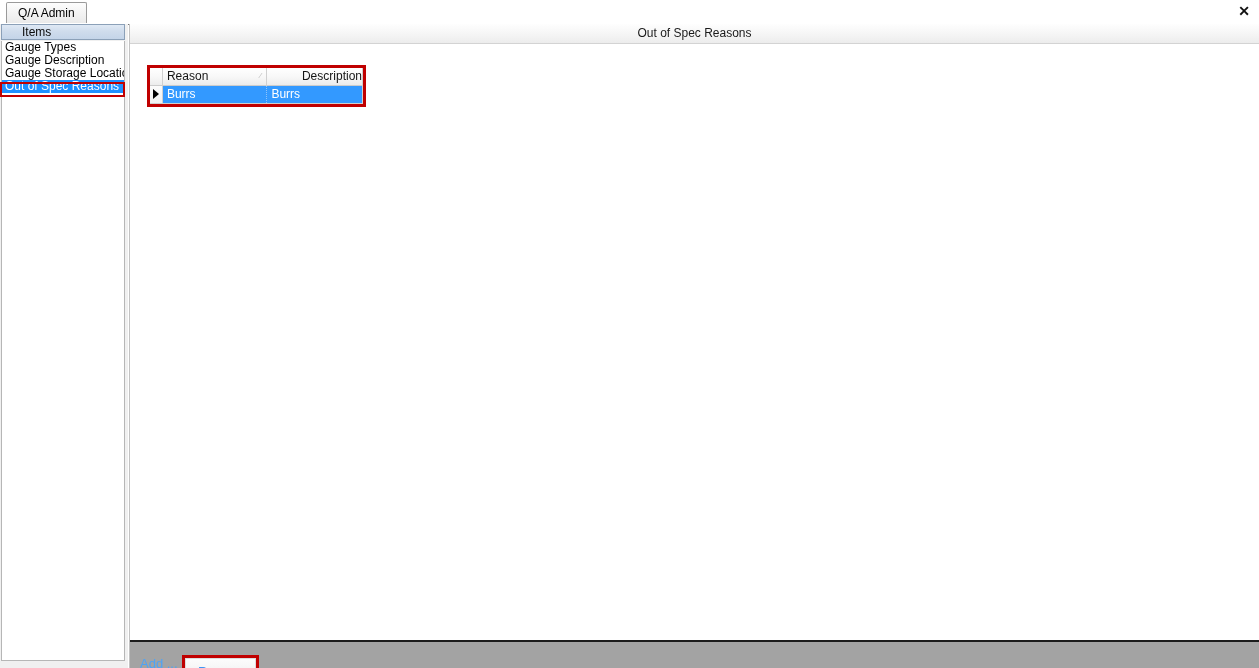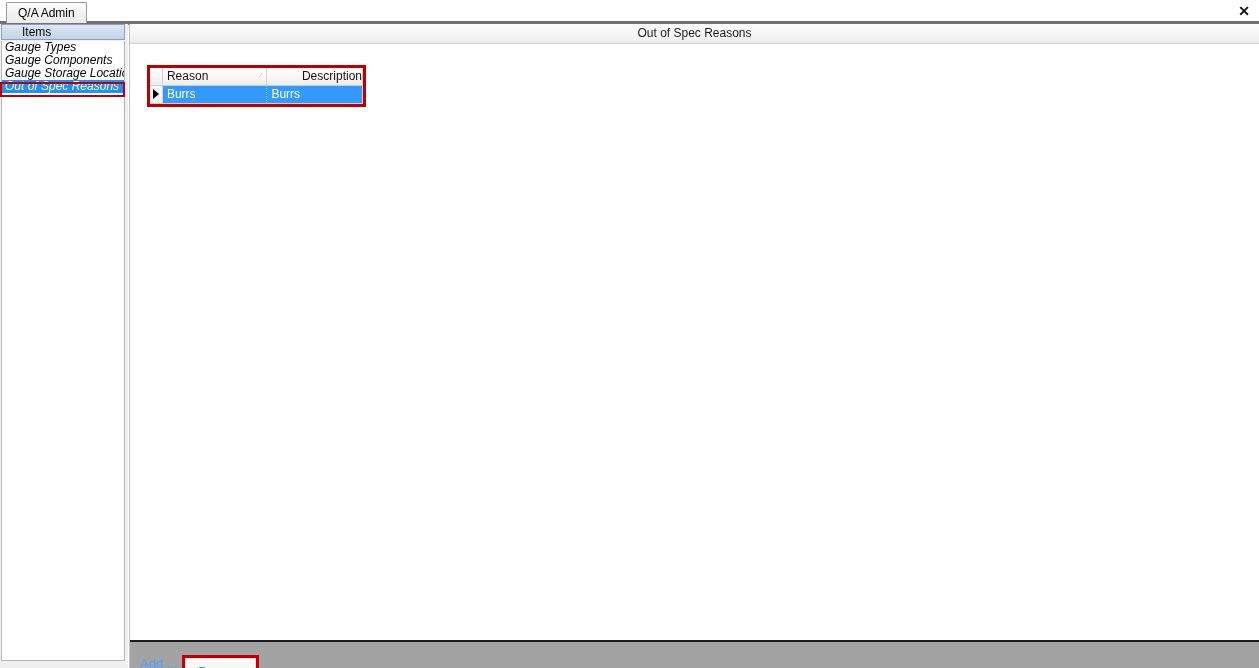--- a/index.html
+++ b/index.html
@@ -26,21 +26,21 @@
     background: #ffffff;
     box-sizing: border-box;
   }
 
   #tab-strip {
     position: absolute;
     left: 0; top: 0;
     width: 1259px;
     height: 25px;
     background: #ffffff;
-    border-bottom: 4px solid #737373;
+    border-bottom: 1px solid #737373;
     box-sizing: border-box;
   }
   #tab-qa-admin {
     position: absolute;
     left: 6px;
     top: 2px;
     height: 21px;
     padding: 0 11px;
     line-height: 21px;
     background: linear-gradient(to bottom, #fdfdfd 0%, #f2f2f2 55%, #eaeaea 100%);
@@ -107,21 +107,20 @@
   }
   .sidebar-item {
     height: 13px;
     line-height: 13px;
     padding-left: 3px;
     font-size: 12px;
     color: #000;
     white-space: nowrap;
     overflow: hidden;
     box-sizing: border-box;
-    font-style: italic;
   }
   .sidebar-item.selected {
     background: #1e90ff;
     color: #ffffff;
   }
   
   #sidebar-selected-highlight {
     position: absolute;
     left: 0px;
     top: 58px;
@@ -313,21 +312,21 @@
 
   <div id="tab-strip">
     <div id="tab-qa-admin">Q/A Admin</div>
     <div id="window-close-button">✕</div>
   </div>
 
   <div id="sidebar">
     <div id="sidebar-header">Items</div>
     <div id="sidebar-list">
       <div class="sidebar-item">Gauge Types</div>
-      <div class="sidebar-item">Gauge Components</div>
+      <div class="sidebar-item">Gauge Description</div>
       <div class="sidebar-item">Gauge Storage Locations</div>
       <div class="sidebar-item selected">Out of Spec Reasons</div>
     </div>
     <div id="sidebar-selected-highlight"></div>
   </div>
 
   <div id="main-panel">
 
     <div id="panel-title-bar">Out of Spec Reasons</div>
 

